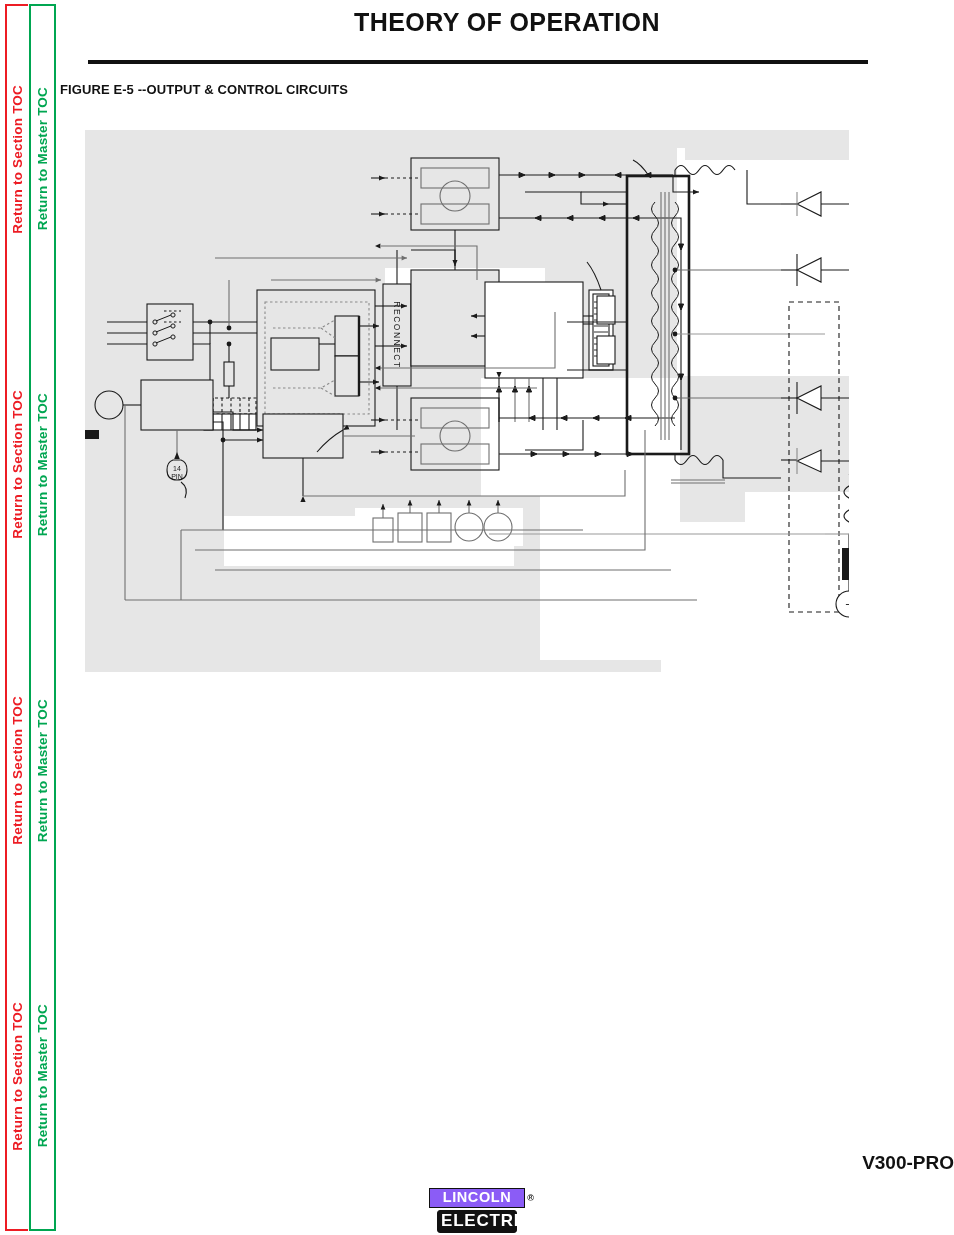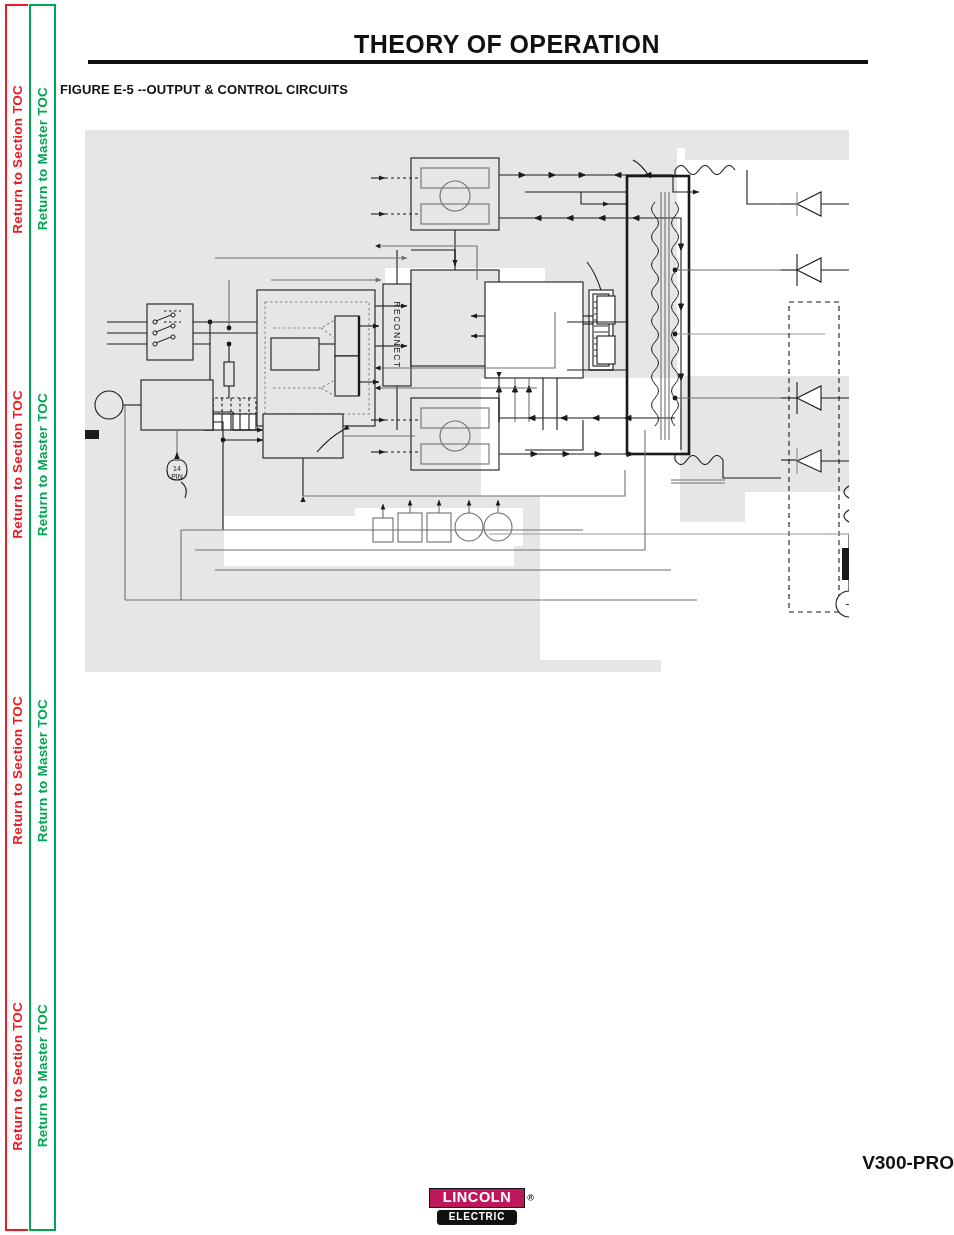--- a/index.html
+++ b/index.html
@@ -50,21 +50,21 @@
     letter-spacing: .2px;
     white-space: nowrap;
     line-height: 1;
   }
   .rail-section .rail-label { color: #ed1c24; }
   .rail-master  .rail-label { color: #00a651; }
 
   
   #page-title {
     position: absolute;
-    left: 60px; top: 30px;
+    left: 60px; top: 8px;
     width: 894px;
     text-align: center;
     font-size: 25px;
     font-weight: bold;
     letter-spacing: .4px;
     color: #111;
   }
   #title-rule {
     position: absolute;
     left: 88px; top: 60px;
@@ -106,42 +106,42 @@
     left: 0; top: 1188px;
     width: 954px;
     display: flex;
     justify-content: center;
   }
   .logo-stack {
     position: relative;
     width: 96px;
   }
   .logo-top {
-    background: #be185d;
+    background: #8b5cf6;
     color: #fff;
     font-weight: bold;
     font-size: 14.5px;
     letter-spacing: .6px;
     text-align: center;
     padding: 1px 4px 2px;
     border: 1.5px solid #111;
     line-height: 1.05;
   }
   .logo-reg {
     position: absolute;
     right: -9px; top: 5px;
     font-size: 9px;
     color: #111;
     font-weight: bold;
   }
   .logo-bottom {
     background: #111;
     color: #fff;
     font-weight: bold;
-    font-size: 10px;
+    font-size: 17px;
     letter-spacing: .8px;
     text-align: center;
     margin: 1.5px 8px 0 8px;
     padding: 1px 3px 2px;
     border: 1.5px solid #111;
     border-radius: 3px;
     line-height: 1.05;
   }
 </style>
 </head>

